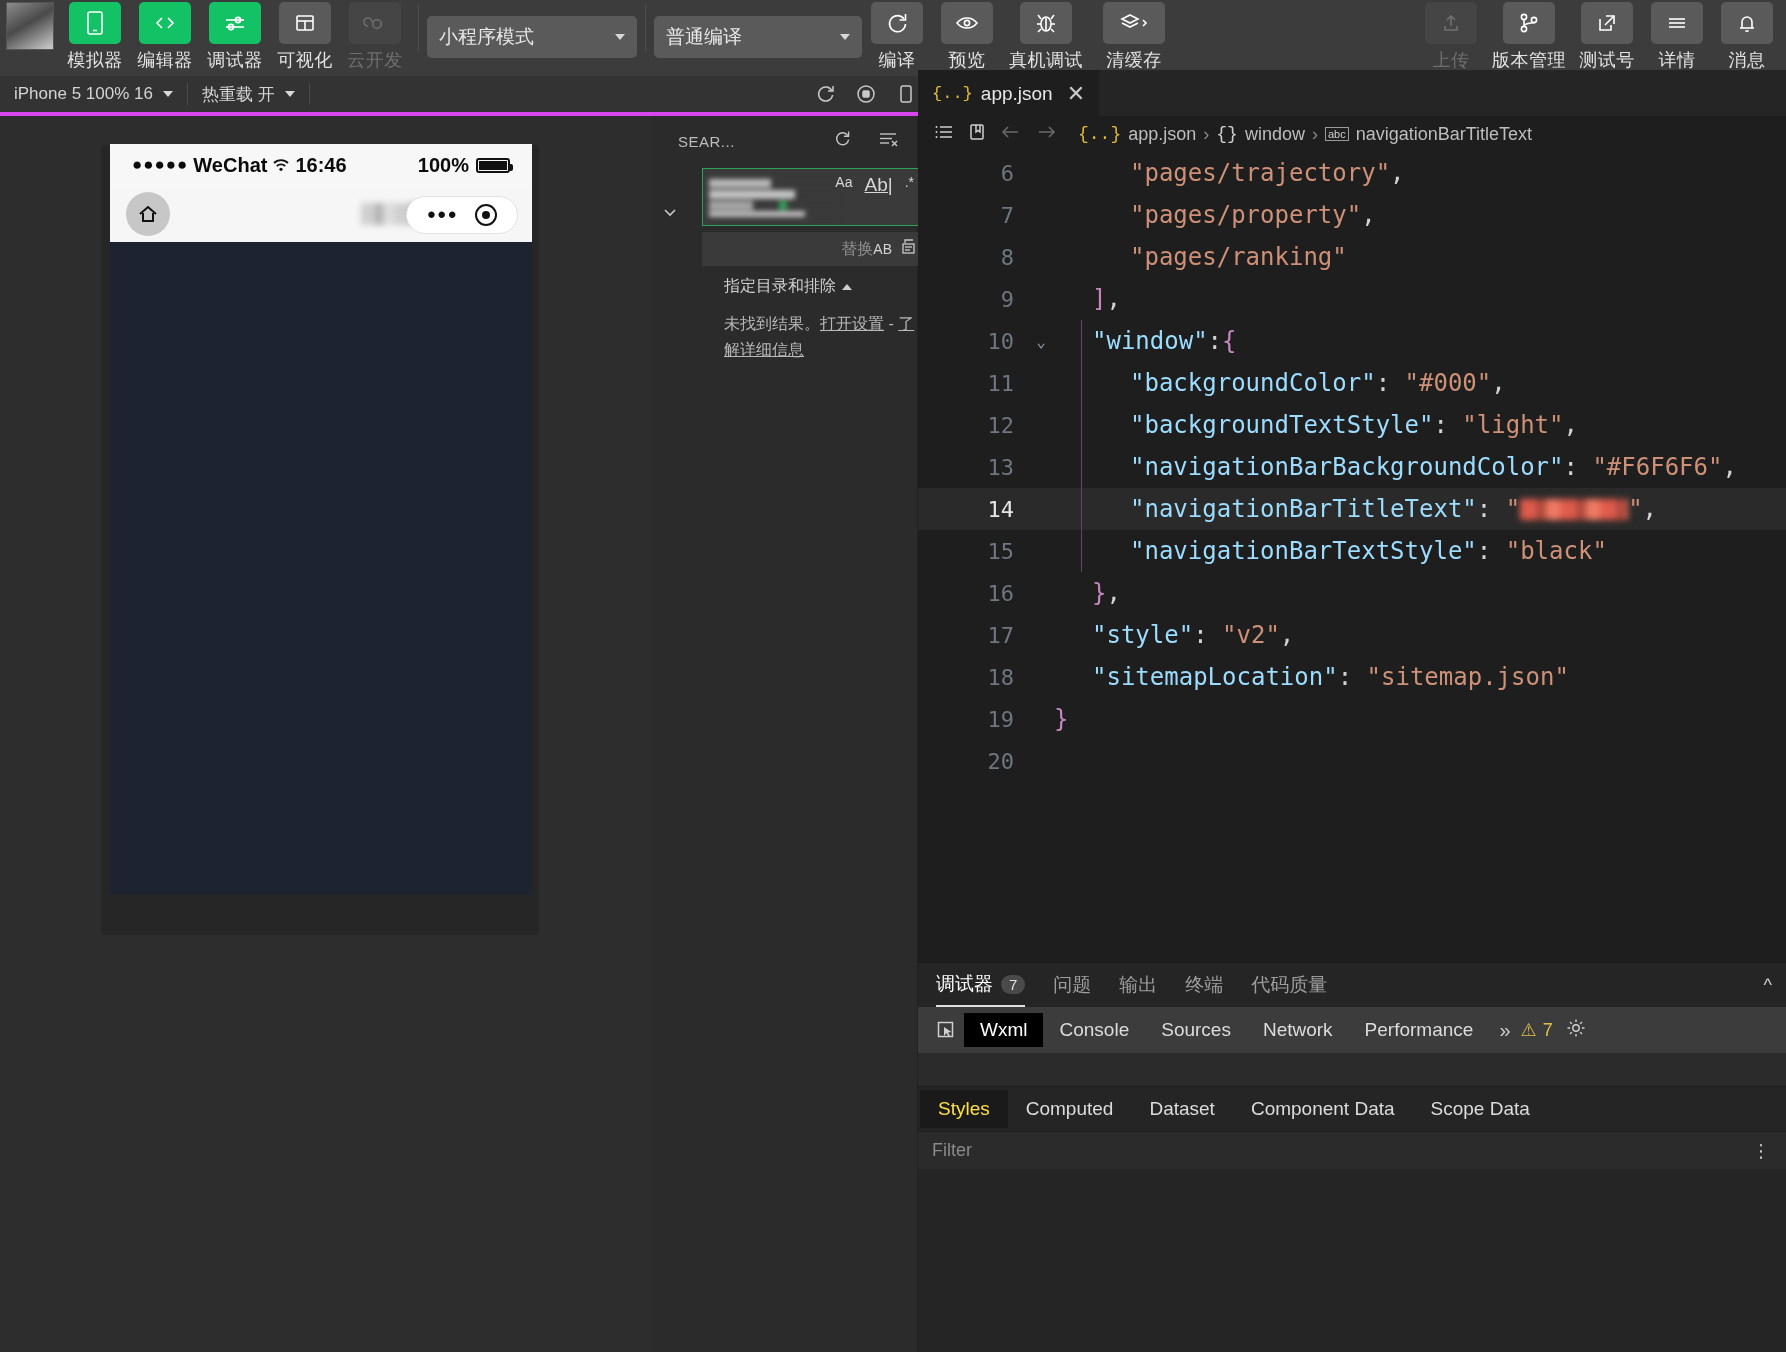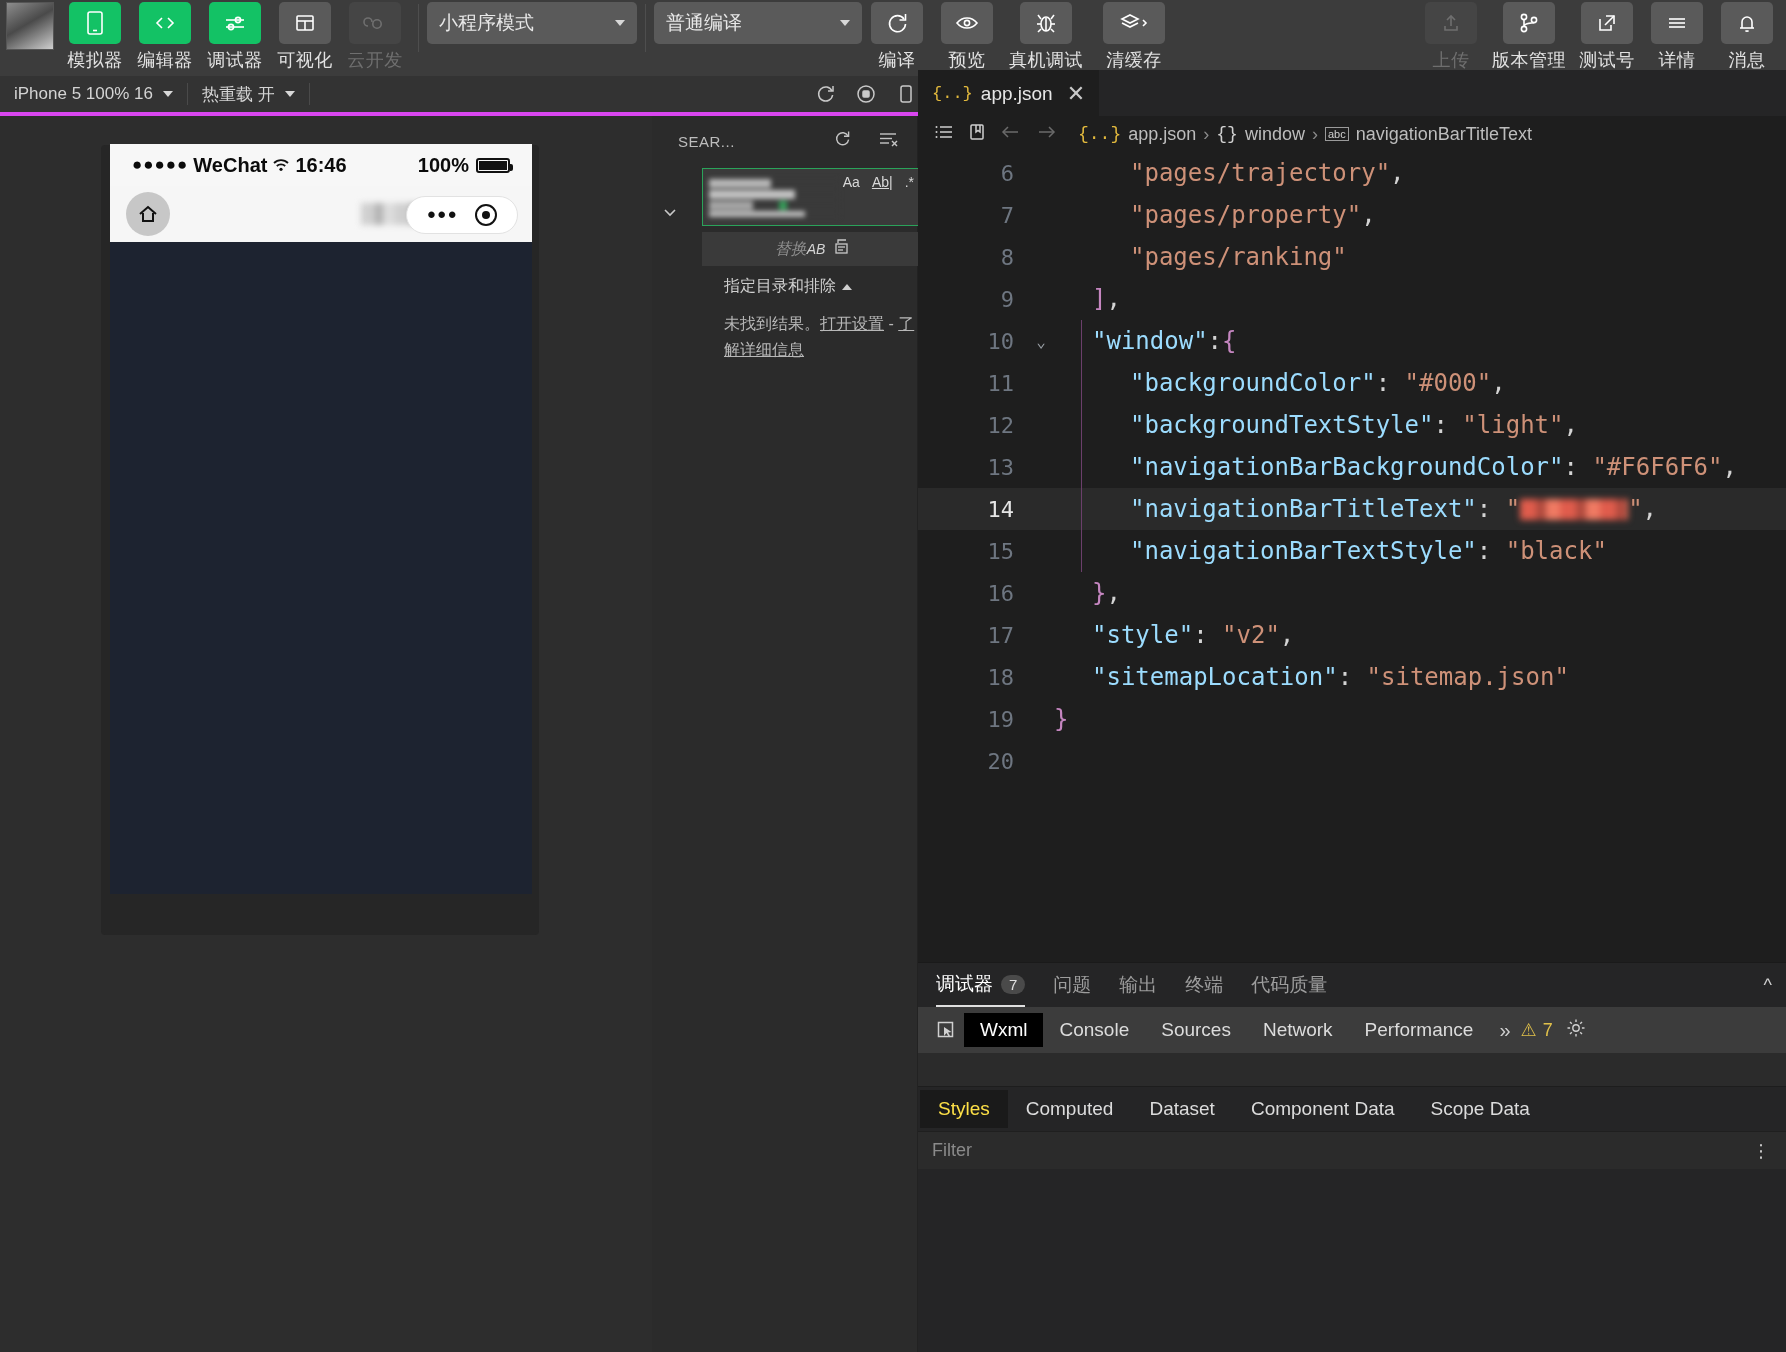--- a/index.html
+++ b/index.html
@@ -38,21 +38,21 @@
   .tb-item .lbl { font-size: 18px; color: #e2e2e2; margin-top: 4px; letter-spacing: .5px; white-space: nowrap;}
   .tb-item.disabled .lbl { color: #6f6f6f; }
   .tb-item .btn svg { stroke: #ffffff; fill: none; stroke-width: 1.6; }
   .tb-item.disabled .btn svg { stroke: #6f6f6f; }
 
   .divider-v { width: 1px; height: 48px; background: #4e4e4e; margin: 4px 8px 0 8px; }
 
   .select-box {
     height: 42px; border-radius: 5px; background: #5a5a5a;
     display: flex; align-items: center; justify-content: space-between;
-    padding: 0 12px; margin-top: 2px; color: #e8e8e8; font-size: 19px;
+    padding: 0 12px; margin-top: 16px; color: #e8e8e8; font-size: 19px;
   }
   .caret-d { width:0;height:0;border-left:5px solid transparent;border-right:5px solid transparent;border-top:6px solid #d8d8d8; margin-left: 10px;}
 
   .tb-flex-spacer { flex: 1 1 auto; }
 
   
   .subbar {
     position: absolute; left: 0; top: 76px; width: 1786px; height: 40px;
     background: #333333; display: flex; align-items: center;
     border-bottom: 4px solid #d946ef;
@@ -145,25 +145,25 @@
     position:absolute; left: 6px; top: 8px; width: 130px; height: 40px;
     background:
       linear-gradient(90deg,#b9b9b9 0 62px,#3a3a3a 62px 100%) 0 2px/100% 9px no-repeat,
       linear-gradient(90deg,#c4c4c4 0 86px,#3a3a3a 86px 100%) 0 13px/100% 9px no-repeat,
       linear-gradient(90deg,#a7a7a7 0 44px,#3a3a3a 44px 70px,#35a05a 70px 78px,#3a3a3a 78px 100%) 0 24px/100% 9px no-repeat,
       linear-gradient(90deg,#bcbcbc 0 96px,#3a3a3a 96px 100%) 0 34px/100% 9px no-repeat;
     filter: blur(2.6px);
   }
   .sp-find .micons { display:flex; gap:6px; z-index:2;}
   .sp-find .mi { font-size: 14px; color:#d8d8d8; padding: 1px 3px; }
-  .mi.underl { text-decoration: underline; font-size:14px;}
+  .mi.underl { text-decoration: underline; font-size:19px;}
   .sp-replace {
     height: 34px; background:#3a3a3a; margin-top: 6px;
-    display:flex;align-items:center;justify-content:center; padding: 0 6px;
-    font-size: 16px; color:#8e8e8e;font-style:italic;
+    display:flex;align-items:center;justify-content:flex-end; padding: 0 6px;
+    font-size: 16px; color:#8e8e8e;
   }
   .sp-replace .ricons{display:flex;align-items:center;gap:8px;}
   .sp-replace .ricons .ab{font-size:14px;color:#d4d4d4;}
   .sp-dirline { margin-top: 10px; margin-left: 22px; font-size: 16px; color:#d0d0d0; display:flex; align-items:center;gap:6px;}
   .caret-u { width:0;height:0;border-left:5px solid transparent;border-right:5px solid transparent;border-bottom:6px solid #cfcfcf;}
   .sp-result { margin-top: 14px; margin-left: 22px; font-size: 16px; color:#b8b8b8; line-height: 1.6; width: 200px;}
   .sp-result a { color:#b8b8b8; text-decoration: underline; }
 
   
   .editor { position:absolute; left: 918px; top: 70px; width: 868px; height: 1282px; background:#1e1e1e; }

